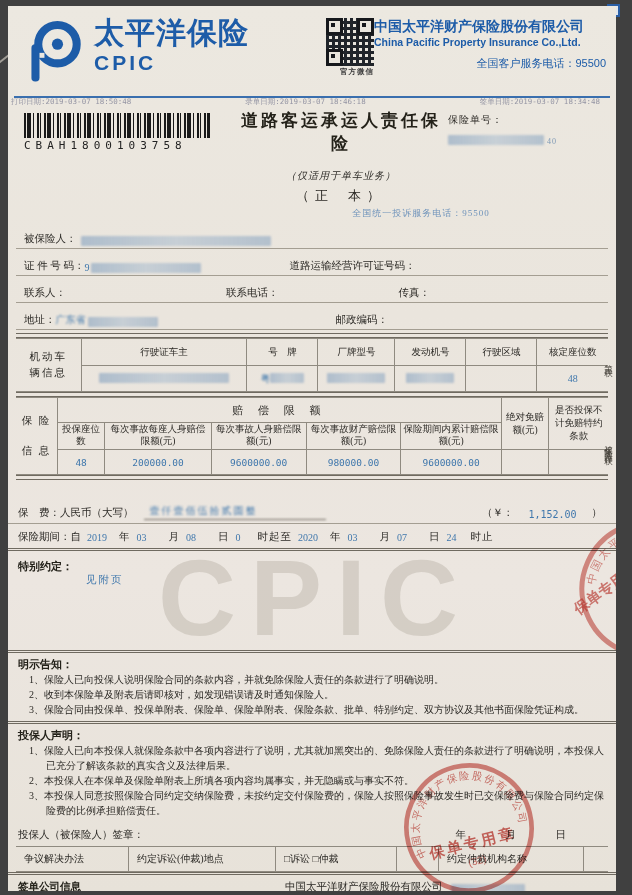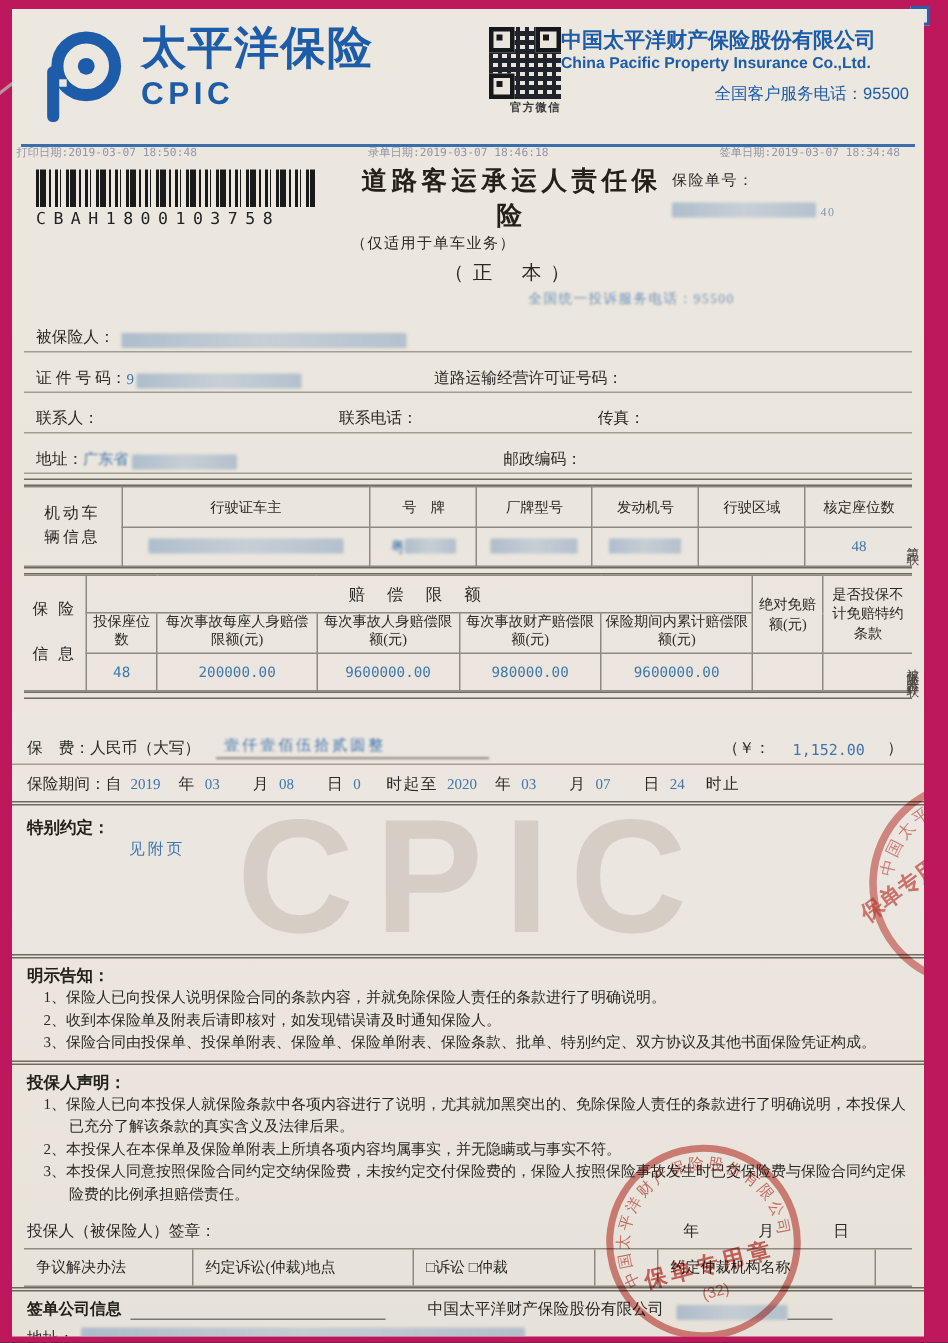--- a/index.html
+++ b/index.html
@@ -1,17 +1,17 @@
 <!DOCTYPE html>
 <html><head>
 <meta charset="utf-8">
 <style>
   html,body{margin:0;padding:0;background:#0b0b0b;width:632px;height:895px;overflow:hidden;
     font-family:"Liberation Serif","DejaVu Serif",serif;-webkit-font-smoothing:antialiased;}
-  .scan{position:absolute;inset:0;background:#be185d;}
+  .scan{position:absolute;inset:0;background:#404040;}
   .crease{position:absolute;left:-14px;top:36px;width:92px;height:2px;background:#b9b4ab;transform:rotate(-38deg);opacity:.8;}
   .corner-mark{position:absolute;right:12px;top:4px;width:9px;height:9px;border:2px solid #2a5fa6;background:#dfe6ee;}
   .paper{position:absolute;left:8px;top:6px;right:16px;bottom:4px;background:linear-gradient(180deg,#ece8e0 0%,#eae5dd 35%,#ece6e0 65%,#e7e2d9 100%);overflow:hidden;color:#2b2925;}
 
   
   .hdr{display:flex;align-items:flex-start;padding:12px 10px 0 16px;height:74px;}
   .logo-wrap{display:flex;align-items:flex-start;gap:8px;}
   .brand-cn{font-family:"Liberation Sans","DejaVu Sans",sans-serif;font-weight:bold;color:#1d5ca8;font-size:30px;line-height:1;letter-spacing:1px;}
   .brand-en{font-family:"Liberation Sans","DejaVu Sans",sans-serif;font-weight:bold;color:#1d5ca8;font-size:21px;letter-spacing:3px;line-height:1;margin-top:4px;}
   .qr-block{margin-left:auto;margin-right:0;text-align:right;font-weight:bold;}
@@ -27,21 +27,21 @@
   .co-svc{font-family:"Liberation Sans","DejaVu Sans",sans-serif;color:#1d5ca8;font-size:11px;margin-top:8px;text-align:right;}
   .blue-rule{margin:4px 6px 0 6px;border-top:2px solid #3a6fae;}
   .datestamps{display:flex;justify-content:space-between;padding:0 16px 0 3px;font-family:"DejaVu Sans Mono","Liberation Mono",monospace;
       font-size:7.5px;color:rgba(95,98,128,.62);margin-top:-1px;filter:blur(.3px);}
 
   
   .title-grid{display:grid;grid-template-columns:210px 1fr 160px;padding:2px 8px 0 16px;}
   .barcode{width:186px;height:25px;margin-top:4px;background:repeating-linear-gradient(90deg,#191919 0 2px,transparent 2px 3px,#191919 3px 7px,transparent 7px 9px,#191919 9px 10px,transparent 10px 13px,#191919 13px 15px,transparent 15px 16px,#191919 16px 17px,transparent 17px 20px);}
   .barcode-text{font-family:"DejaVu Sans Mono","Liberation Mono",monospace;font-size:11px;letter-spacing:5px;color:#222;margin-top:1px;}
   .doc-title{text-align:center;font-weight:bold;font-size:17px;letter-spacing:3px;color:#232119;}
-  .doc-sub{text-align:left;font-size:10px;letter-spacing:1px;margin-top:0;}
+  .doc-sub{text-align:center;font-size:10px;letter-spacing:1px;margin-top:14px;font-style:italic;}
   .doc-copy{text-align:center;font-size:13px;letter-spacing:6px;margin-top:4px;font-family:Liberation Mono, monospace;}
   .pol-no{font-size:10px;letter-spacing:1px;padding-top:4px;}
   .pol-val{margin-top:8px;font-size:8px;color:#7d98b5;}
   .complaint{grid-column:2/4;text-align:center;font-size:9px;color:#6f93bb;filter:blur(.7px);margin-top:2px;letter-spacing:1px;}
 
   
   .rows{margin:2px 8px 0 8px;}
   .frow{display:flex;align-items:flex-end;border-bottom:1px solid #a49e92;height:24px;padding:0 2px 2px 8px;font-size:10.5px;}
   .frow .lab{white-space:nowrap;}
   .redact{display:inline-block;height:10px;border-radius:1px;vertical-align:-1px;

